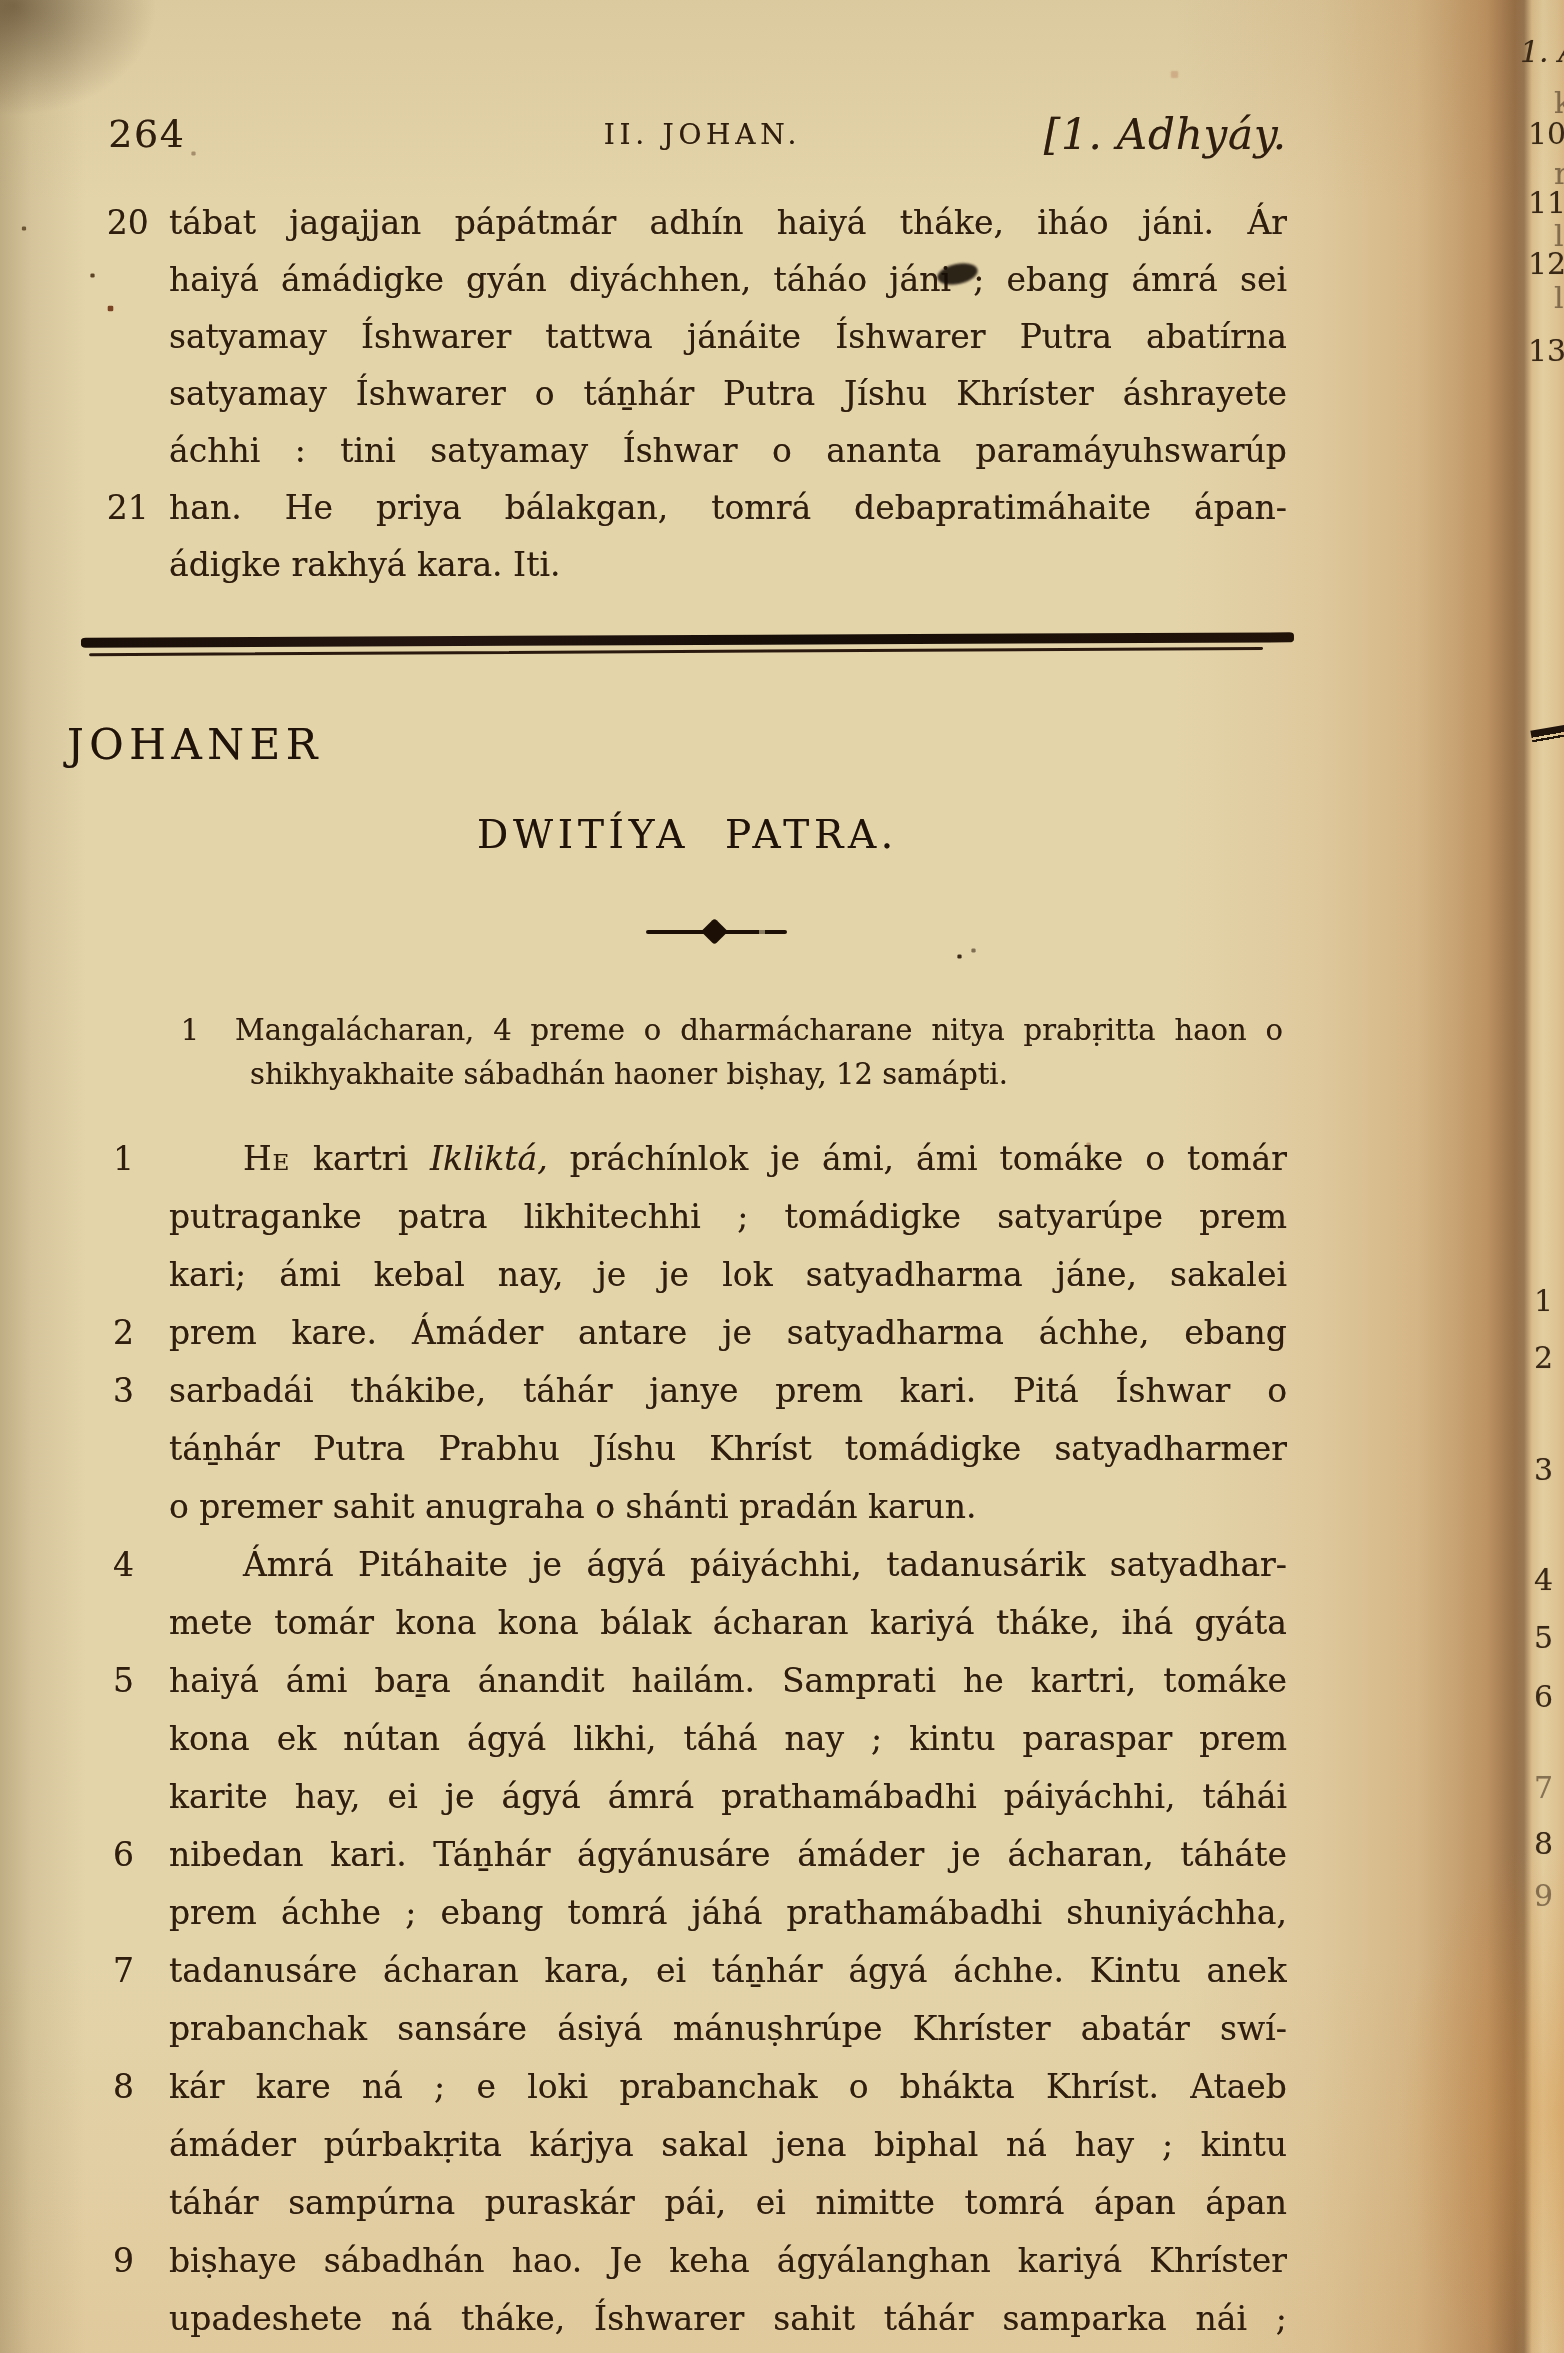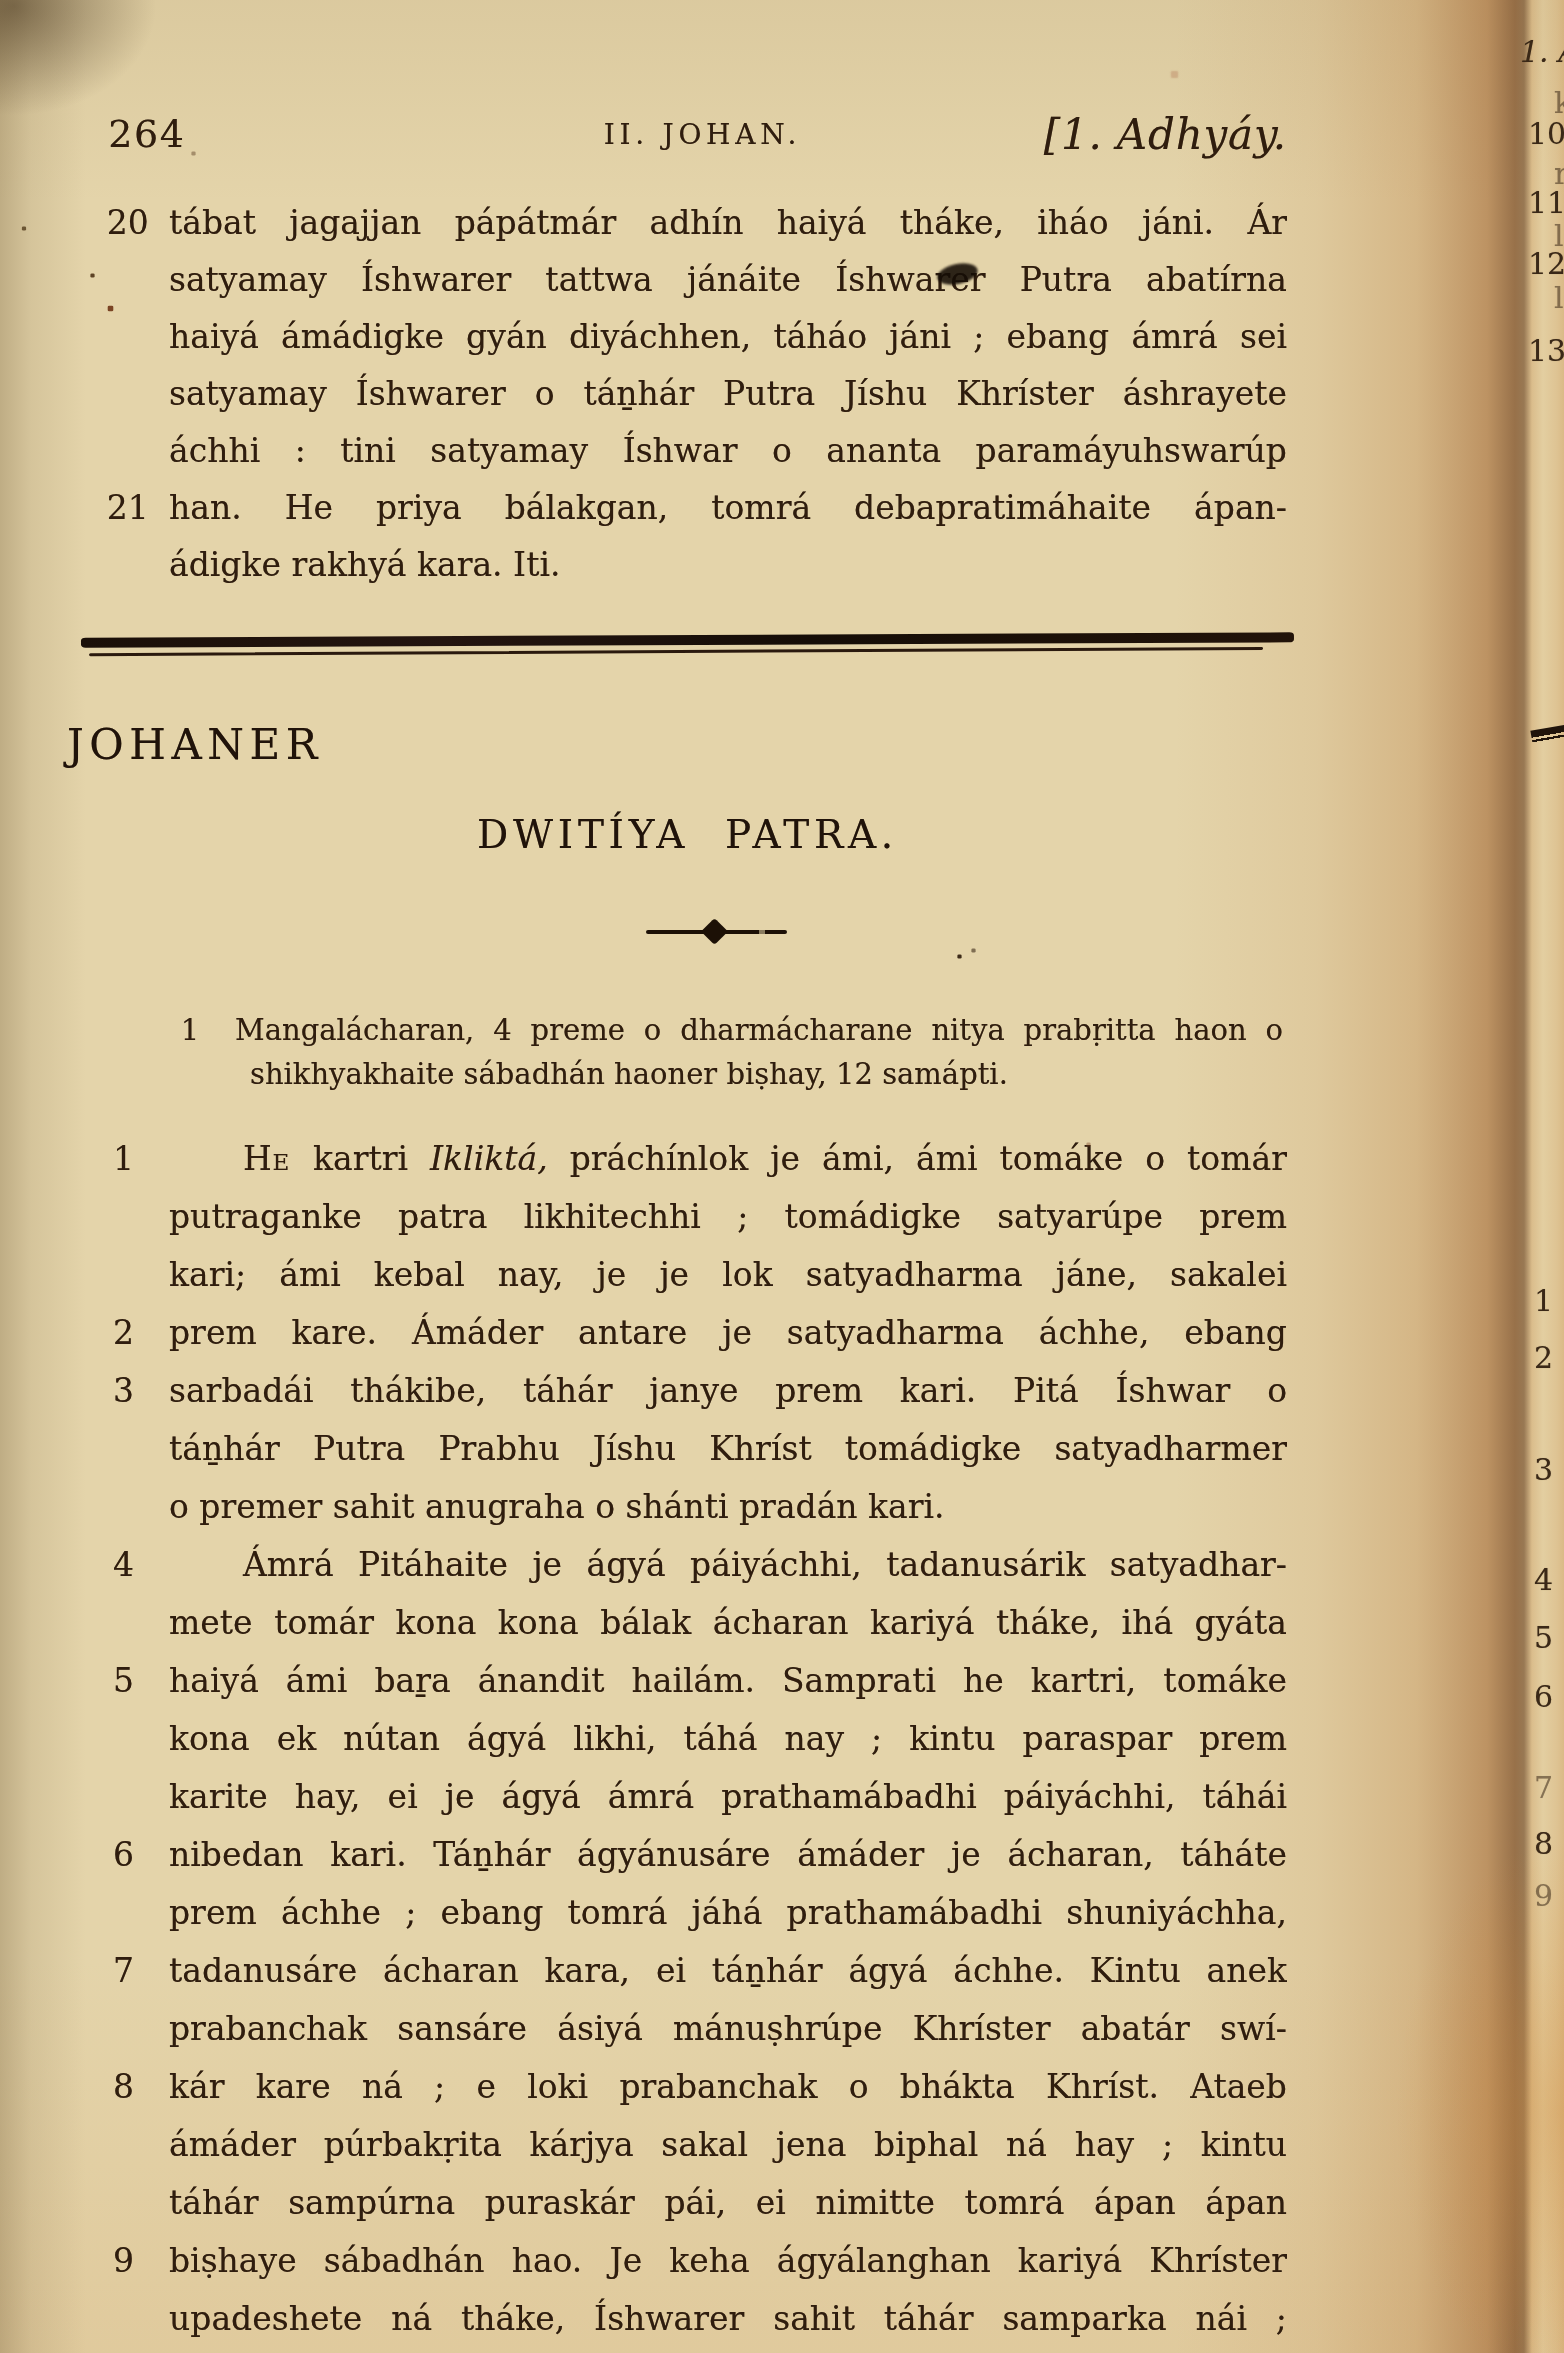--- a/index.html
+++ b/index.html
@@ -92,22 +92,22 @@
 <div class="photo">
 
   <div class="header-row ink">
     <span class="pagenum">264</span>
     <span class="booktitle">II. JOHAN.</span>
     <span class="chapterref">[1. Adhyáy.</span>
   </div>
 
   <div class="textblock closing ink">
       <div class="vline"><span class="vnum">20</span><span>tábat jagajjan pápátmár adhín haiyá tháke, iháo jáni.  Ár</span></div>
+      <div class="vline"><span>haiyá ámádigke gyán diyáchhen, táháo jáni ; ebang ámrá sei</span></div>
       <div class="vline"><span>satyamay Íshwarer tattwa jánáite Íshwarer Putra abatírna</span></div>
-      <div class="vline"><span>haiyá ámádigke gyán diyáchhen, táháo jáni ; ebang ámrá sei</span></div>
       <div class="vline"><span>satyamay Íshwarer o táṉhár Putra Jíshu Khríster áshrayete</span></div>
       <div class="vline"><span>áchhi : tini satyamay Íshwar o ananta paramáyuhswarúp</span></div>
       <div class="vline"><span class="vnum">21</span><span>han.  He priya bálakgan, tomrá debapratimáhaite ápan-</span></div>
       <div class="vline noj"><span>ádigke rakhyá kara.  Iti.</span></div>
     </div>
 
   <div class="divider">
     <div class="rule-thick"></div>
     <div class="rule-thin"></div>
   </div>
@@ -125,21 +125,21 @@
       <div class="vline noj ind2"><span>shikhyakhaite sábadhán haoner biṣhay,  12 samápti.</span></div>
     </div>
 
   <div class="textblock bodyv ink">
       <div class="vline ind"><span class="vnum">1</span><span class="sc">He </span><span>kartri </span><span class="it">Ikliktá,</span><span> práchínlok je ámi, ámi tomáke o tomár</span></div>
       <div class="vline"><span>putraganke patra likhitechhi ; tomádigke satyarúpe prem</span></div>
       <div class="vline"><span>kari; ámi kebal nay, je je lok satyadharma jáne, sakalei</span></div>
       <div class="vline"><span class="vnum">2</span><span>prem kare.  Ámáder antare je satyadharma áchhe, ebang</span></div>
       <div class="vline"><span class="vnum">3</span><span>sarbadái thákibe, táhár janye prem kari.  Pitá Íshwar o</span></div>
       <div class="vline"><span>táṉhár Putra Prabhu Jíshu Khríst tomádigke satyadharmer</span></div>
-      <div class="vline noj"><span>o premer sahit anugraha o shánti pradán kari.</span></div>
+      <div class="vline noj"><span>o premer sahit anugraha o shánti pradán karun.</span></div>
       <div class="vline ind"><span class="vnum">4</span><span>Ámrá Pitáhaite je ágyá páiyáchhi, tadanusárik satyadhar-</span></div>
       <div class="vline"><span>mete tomár kona kona bálak ácharan kariyá tháke, ihá gyáta</span></div>
       <div class="vline"><span class="vnum">5</span><span>haiyá ámi baṟa ánandit hailám.  Samprati he kartri, tomáke</span></div>
       <div class="vline"><span>kona ek nútan ágyá likhi, táhá nay ; kintu paraspar prem</span></div>
       <div class="vline"><span>karite hay, ei je ágyá ámrá prathamábadhi páiyáchhi, táhái</span></div>
       <div class="vline"><span class="vnum">6</span><span>nibedan kari.  Táṉhár ágyánusáre ámáder je ácharan, táháte</span></div>
       <div class="vline"><span>prem áchhe ; ebang tomrá jáhá prathamábadhi shuniyáchha,</span></div>
       <div class="vline"><span class="vnum">7</span><span>tadanusáre ácharan kara, ei táṉhár ágyá áchhe.  Kintu anek</span></div>
       <div class="vline"><span>prabanchak sansáre ásiyá mánuṣhrúpe Khríster abatár swí-</span></div>
       <div class="vline"><span class="vnum">8</span><span>kár kare ná ; e loki prabanchak o bhákta Khríst.  Ataeb</span></div>

